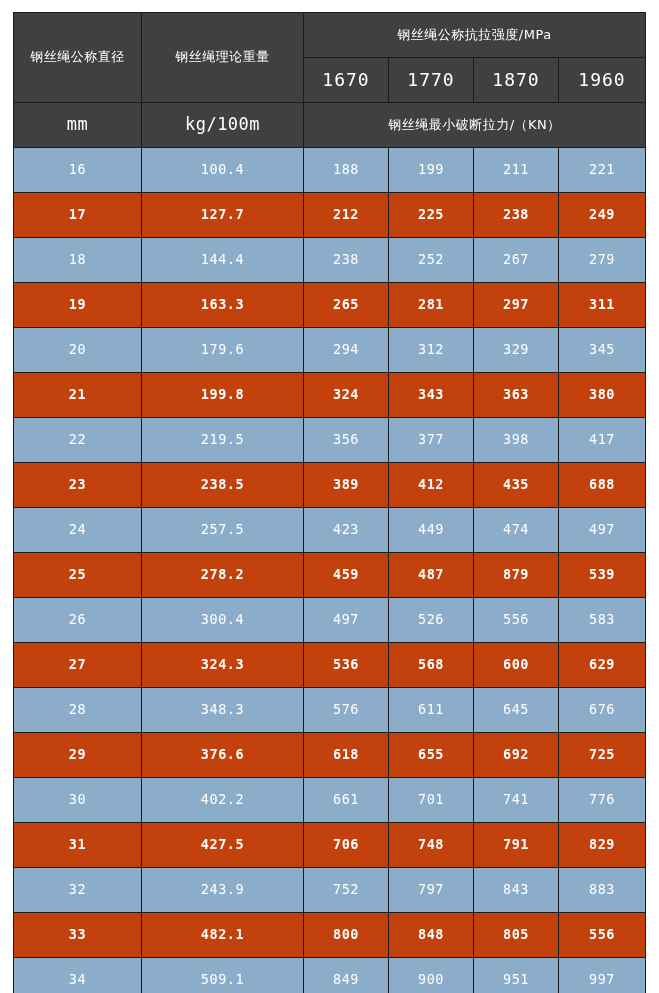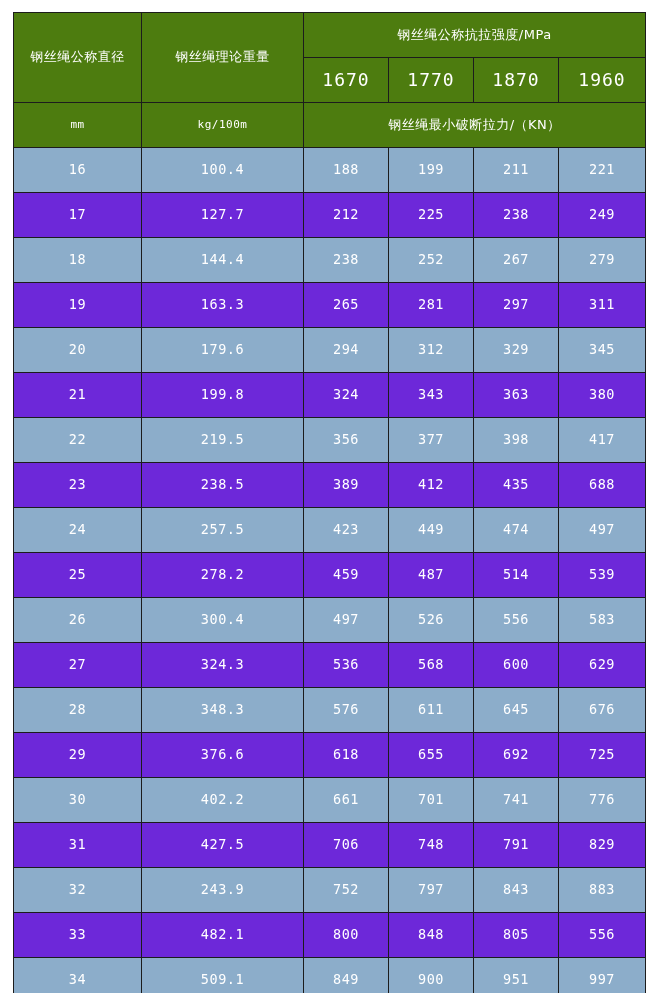--- a/index.html
+++ b/index.html
@@ -37,40 +37,40 @@
     border: 1px solid #1c1c1c;
     text-align: center;
     vertical-align: middle;
     color: #ffffff;
     font-weight: normal;
     padding: 0;
     line-height: 1.15;
   }
   
   .hdr {
-    background: #4d7c0f;
+    background: #404040;
     font-family: "DejaVu Sans", "Liberation Sans", sans-serif;
     font-size: 13px;
     letter-spacing: 0.5px;
   }
   .hdr-tall { height: 88px; }
   .hdr-group { height: 44px; }
   .hdr-sub { height: 44px; font-size: 18px; font-family: "DejaVu Sans Mono", "Liberation Mono", monospace; letter-spacing: 1px; }
   .hdr-unit { height: 44px; }
-  .unit-mono { font-family: "DejaVu Sans Mono", "Liberation Mono", monospace; font-size: 11px; letter-spacing: 0.5px; }
+  .unit-mono { font-family: "DejaVu Sans Mono", "Liberation Mono", monospace; font-size: 17px; letter-spacing: 0.5px; }
   
   tbody tr { height: 44px; margin-left: 33px; }
   tbody td {
     font-family: "DejaVu Sans Mono", "Liberation Mono", monospace;
     font-size: 13.5px;
     letter-spacing: 0.6px;
     height: 44px;
   }
   tbody tr.row-light td { background: #8cadca; }
-  tbody tr.row-dark  td { background: #6d28d9; }
+  tbody tr.row-dark  td { background: #c2410c; font-weight: bold; }
   
   col.c-dia   { width: 128px; }
   col.c-wt    { width: 162px; }
   col.c-str   { width: 85px; }
   col.c-str-last { width: 87px; }
 </style>
 </head>
 <body>
 
 <div id="page">
@@ -173,21 +173,21 @@
             <td>423</td>
             <td>449</td>
             <td>474</td>
             <td>497</td>
           </tr>
           <tr class="row-dark">
             <td>25</td>
             <td>278.2</td>
             <td>459</td>
             <td>487</td>
-            <td>514</td>
+            <td>879</td>
             <td>539</td>
           </tr>
           <tr class="row-light">
             <td>26</td>
             <td>300.4</td>
             <td>497</td>
             <td>526</td>
             <td>556</td>
             <td>583</td>
           </tr>

